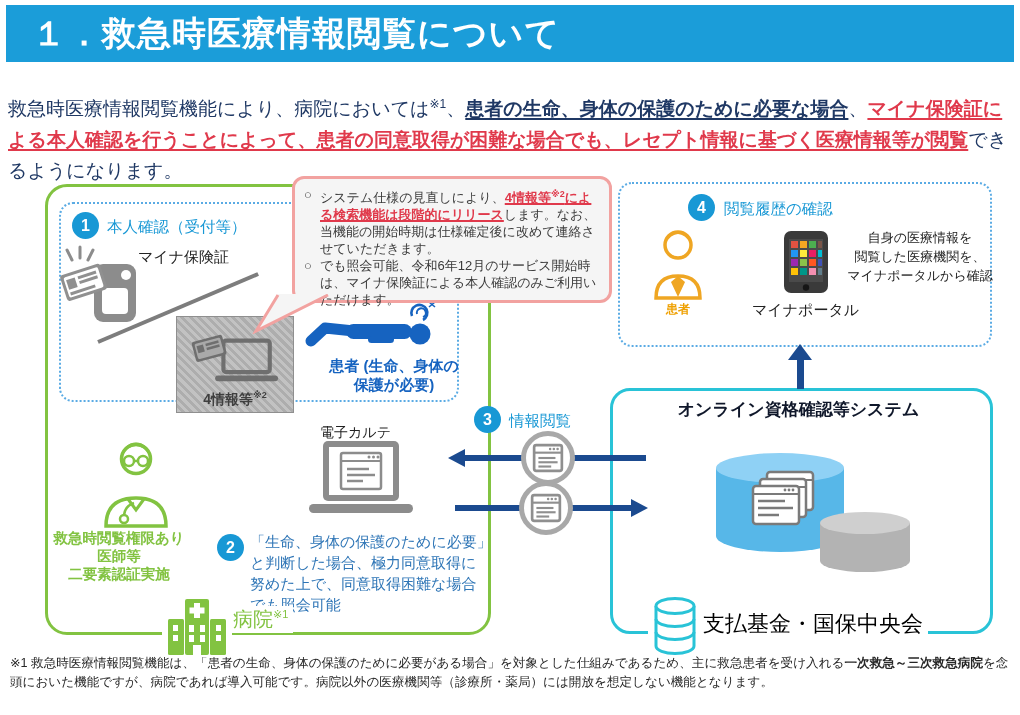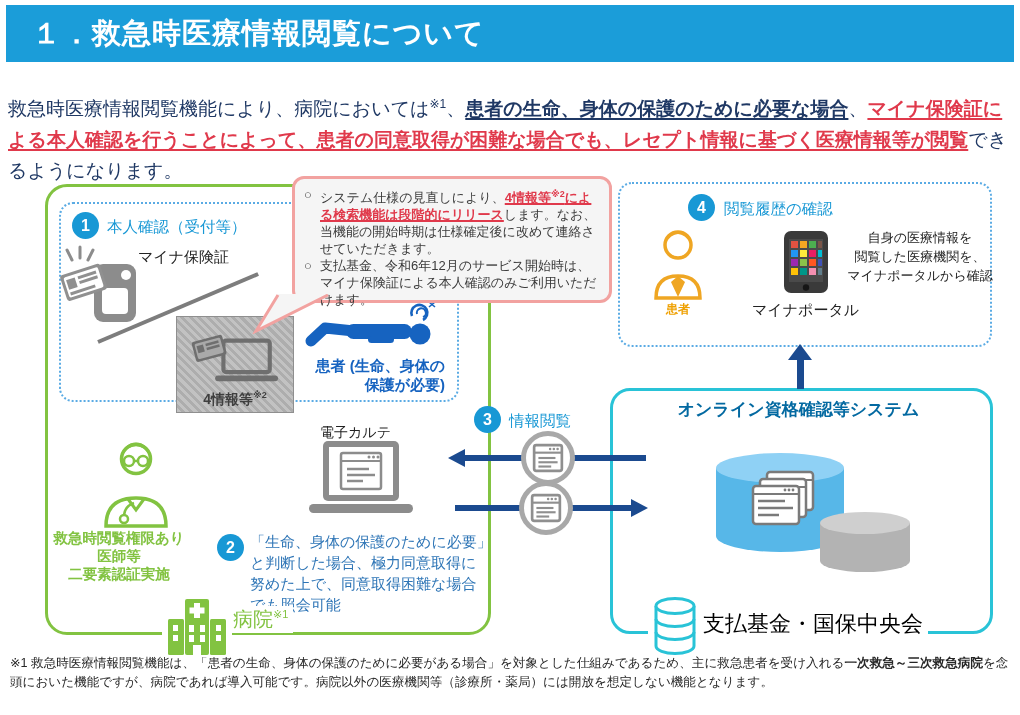--- a/index.html
+++ b/index.html
@@ -1,21 +1,21 @@
 <!DOCTYPE html>
 <html lang="ja"><head>
 <meta charset="utf-8">
 <style>
   html,body{margin:0;padding:0;background:#fff;}
   .stage{position:relative;width:1020px;height:715px;background:#fff;overflow:hidden;
          font-family:"Liberation Sans","DejaVu Sans",sans-serif;}
   .abs{position:absolute;}
   
   .header{left:6px;top:5px;width:1008px;height:57px;background:#1B9DD9;display:flex;align-items:center;}
-  .header h1{margin:0 0 0 26px;color:#fff;font-size:29px;font-weight:bold;letter-spacing:1px;}
+  .header h1{margin:0 0 0 26px;color:#fff;font-size:34px;font-weight:bold;letter-spacing:1px;}
   
   .intro{left:8px;top:70px;width:1004px;font-size:19px;line-height:31px;color:#1F3864;}
   .intro sup{font-size:12px;}
   .b-navy{font-weight:bold;text-decoration:underline;text-decoration-thickness:2px;text-underline-offset:3px;}
   .b-red{font-weight:bold;color:#E0394B;text-decoration:underline;text-decoration-thickness:2px;text-underline-offset:3px;}
   
   .green-box{left:45px;top:184px;width:440px;height:445px;border:3.5px solid #82C341;border-radius:22px;}
   .dash-box{border:2.5px dotted #5AABE4;border-radius:14px;}
   .db1{left:59px;top:202px;width:396px;height:196px;}
   .db4{left:618px;top:182px;width:370px;height:161px;}
@@ -34,28 +34,28 @@
   .tail{left:248px;top:294px;z-index:6;}
   
   .hatch{left:176px;top:316px;width:116px;height:95px;background:repeating-linear-gradient(45deg,#c2c2c2 0 3px,#adadad 3px 6px);
          border:1.5px solid #8F8F8F;z-index:2;}
   .hatch-label{position:absolute;bottom:3px;width:100%;text-align:center;font-size:14px;font-weight:bold;color:#3F3F3F;}
   .hatch-label sup{font-size:9px;}
   .strike{left:98px;top:340px;width:174px;height:4px;background:#7d7d7d;transform:rotate(-23deg);transform-origin:left center;z-index:3;}
   
   .small-black{font-size:15px;color:#222;}
   .prewrap{white-space:pre-line;}
-  .patient1-label{left:295px;top:356px;width:150px;text-align:right;font-weight:bold;font-size:15px;color:#1663C0;line-height:19px;}
+  .patient1-label{left:295px;top:356px;width:150px;text-align:center;font-weight:bold;font-size:15px;color:#1663C0;line-height:19px;padding-left:24px;}
   .step2-text{left:250px;top:531px;width:250px;font-size:15px;color:#2E75B6;line-height:21px;}
   .doctor-label{left:28px;top:529px;width:182px;text-align:center;font-weight:bold;font-size:14.5px;color:#82C341;line-height:18px;}
   .bottom-label{background:#fff;z-index:3;padding:0 5px;}
   .hosp-label{left:228px;top:606px;font-size:20px;color:#82C341;}
   .hosp-label sup{font-size:11px;}
   .payer-label{left:698px;top:609px;font-size:22px;color:#000000;}
-  .sys-title{left:610px;top:398px;width:377px;text-align:center;font-weight:bold;font-size:17px;color:#0369a1;}
+  .sys-title{left:610px;top:398px;width:377px;text-align:center;font-weight:bold;font-size:17px;color:#0f172a;}
   .note4{left:838px;top:228px;width:164px;text-align:center;font-size:13px;color:#222;line-height:19px;}
   .p4-label{left:646px;top:301px;width:64px;text-align:center;font-weight:bold;font-size:12px;color:#EFA000;}
   
   .hline{height:6px;background:#1B4A8F;z-index:2;}
   .tri{width:0;height:0;z-index:2;}
   .gray-circle{width:44px;height:44px;border-radius:50%;background:#fff;border:5px solid #A8A8A8;z-index:3;
                display:flex;align-items:center;justify-content:center;}
   
   .footnotes{left:10px;top:654px;width:1002px;font-size:12.6px;color:#262626;line-height:18.5px;}
   .fn-b{font-weight:bold;}
@@ -133,21 +133,21 @@
     <path d="M80,0 L8,37 L30,0 Z" fill="#F5F5F5" stroke="none"></path>
     <polyline points="80,1 8,37 30,1" fill="none" stroke="#F2A2A0" stroke-width="3"></polyline>
   </svg>
   <div class="abs callout">
     <div class="item">
       <span class="marker">○</span>
       <span><span>システム仕様の見直しにより、</span><span class="c-red"><span>4情報等</span><sup>※2</sup><span>による検索機能は段階的にリリース</span></span><span>します。なお、当機能の開始時期は仕様確定後に改めて連絡させていただきます。</span></span>
     </div>
     <div class="item">
       <span class="marker">○</span>
-      <span>支払基金、令和6年12月のサービス開始時は、マイナ保険証による本人確認のみご利用いただけます。</span>
+      <span>でも照会可能、令和6年12月のサービス開始時は、マイナ保険証による本人確認のみご利用いただけます。</span>
     </div>
   </div>
 
   <div class="abs dash-box db4"></div>
   <div class="abs badge" style="left:688px;top:194px;">4</div>
   <div class="abs step-label" style="left:724px;top:199px;">閲覧履歴の確認</div>
 
   <svg class="abs" style="left:648px;top:224px;" width="60" height="76" viewBox="0 0 60 76">
     <path d="M8,74 q0,-22 22,-22 q22,0 22,22 z" fill="#FFF" stroke="#EFA623" stroke-width="3.5"></path>
     <path d="M30,52 l-7,6 7,15 7,-15 z" fill="#EFA623"></path>

